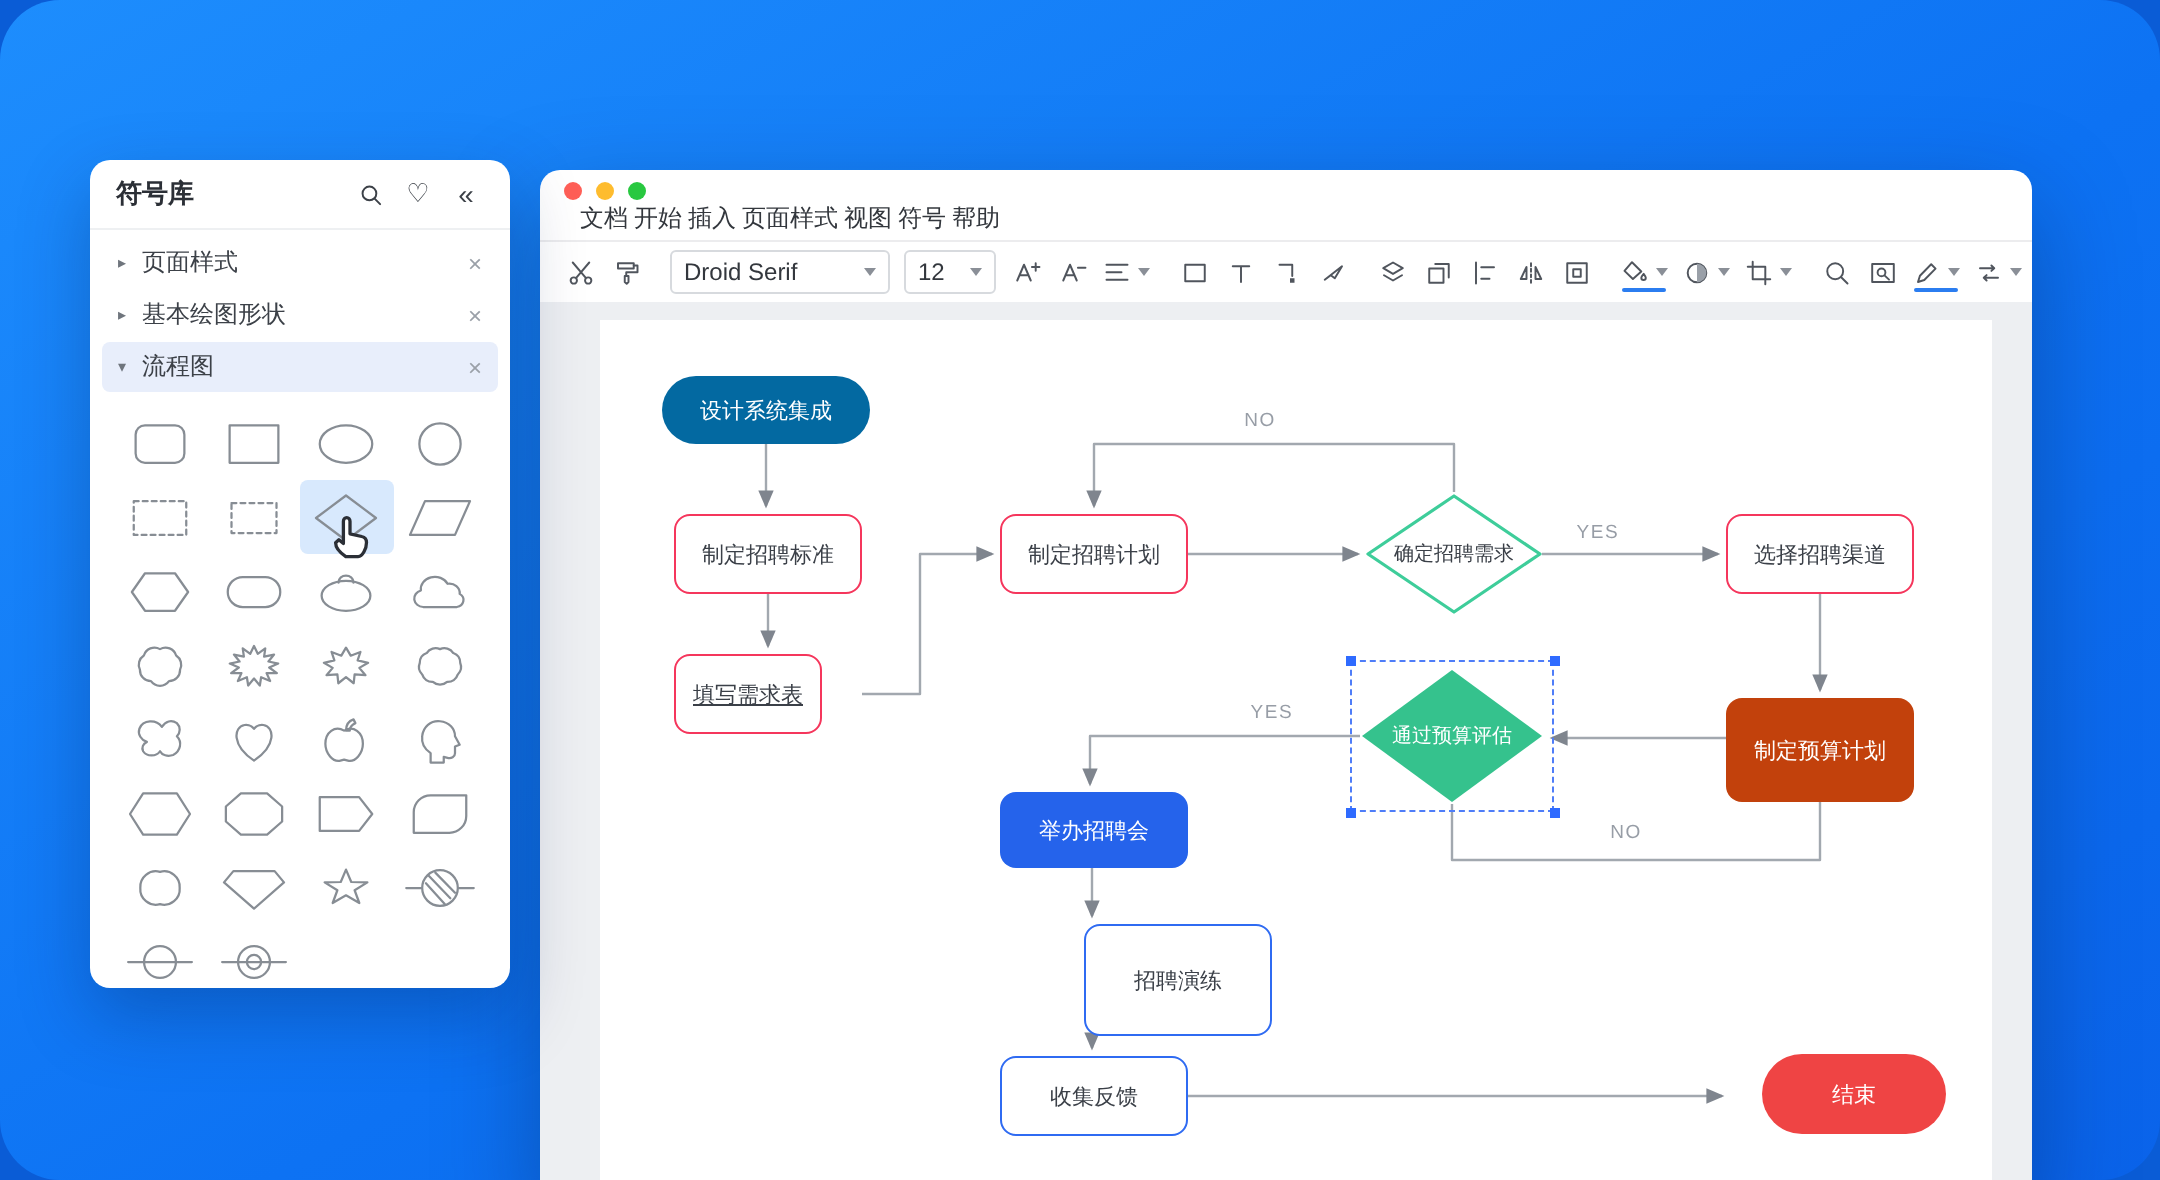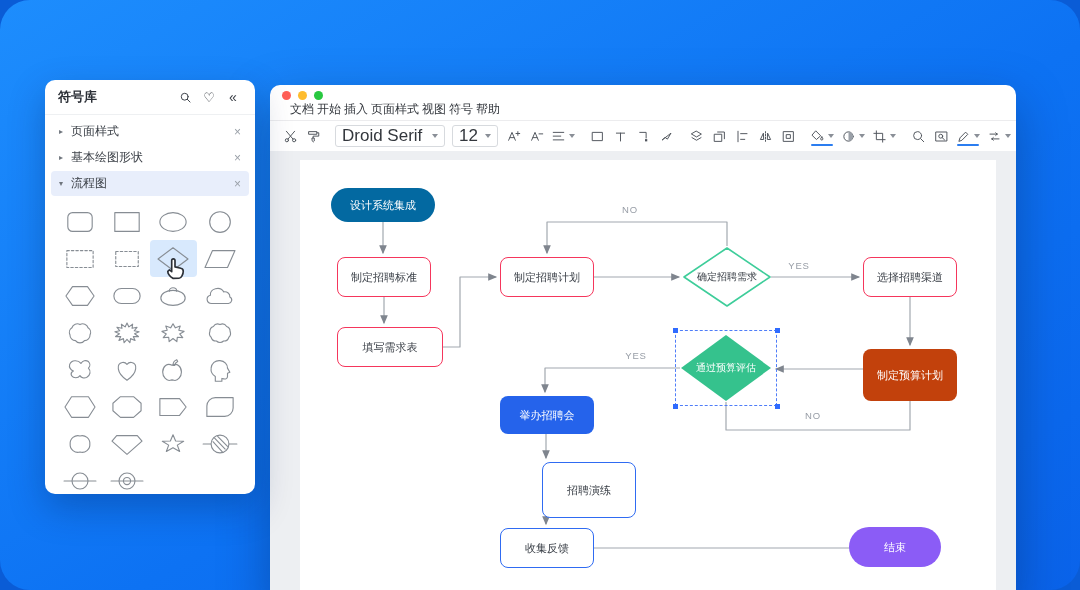--- a/index.html
+++ b/index.html
@@ -44,21 +44,21 @@
   .tb-group{display:flex;align-items:center;gap:7px;}
   .tb-divider{width:1px;height:15px;background:#e2e4e8;margin:0 7px;}
   .tb-item{position:relative;display:flex;align-items:center;justify-content:center;height:22px;
     min-width:16px;cursor:pointer;color:#50555d;}
   .tb-item svg{width:15px;height:15px;}
   .tb-item svg *{stroke:#50555d;fill:none;stroke-width:1.3;stroke-linecap:round;stroke-linejoin:round;}
   .colorbar{position:absolute;left:1px;right:1px;bottom:1px;height:2.4px;background:#2b7df0;border-radius:1px;}
   .caret{width:0;height:0;border-left:3.4px solid transparent;border-right:3.4px solid transparent;
     border-top:4px solid #8a8f97;margin-left:3px;}
   .select-box{display:flex;align-items:center;border:1px solid #d7dade;border-radius:3px;height:20px;
-    padding:0 6px;font-size:17px;color:#33373d;cursor:pointer;}
+    padding:0 6px;font-size:12px;color:#33373d;cursor:pointer;}
   .select-box .caret{margin-left:auto;}
   .font-box{width:96px;}
   .size-box{width:32px;}
 
   .canvas{position:absolute;top:66px;left:0;right:0;bottom:0;background:#edeff2;}
   .page{position:absolute;left:30px;top:9px;width:696px;height:600px;background:#fff;}
   .flow{position:absolute;inset:0;}
   .flow svg.edges{position:absolute;left:0;top:0;pointer-events:none;}
   .node{position:absolute;display:flex;align-items:center;justify-content:center;font-size:11px;
     color:#3b4048;background:#fff;border-radius:8px;box-sizing:border-box;cursor:pointer;text-align:center;}
@@ -466,21 +466,21 @@
         <text x="529" y="184" font-size="9.5" letter-spacing="0.8" fill="#979da6" text-anchor="middle" font-family="Liberation Sans, DejaVu Sans, sans-serif">YES</text>
         <text x="366" y="274" font-size="9.5" letter-spacing="0.8" fill="#979da6" text-anchor="middle" font-family="Liberation Sans, DejaVu Sans, sans-serif">YES</text>
         <text x="543" y="334" font-size="9.5" letter-spacing="0.8" fill="#979da6" text-anchor="middle" font-family="Liberation Sans, DejaVu Sans, sans-serif">NO</text>
       </svg>
       <div class="node pill" style="left: 61px; top: 103px; width: 104px; height: 34px; background: #0369a1; color: rgb(255, 255, 255);">
         <span>设计系统集成</span>
       </div>
       <div class="node" style="left: 67px; top: 172px; width: 94px; height: 40px; border: 1.5px solid rgb(245, 54, 92);">
         <span>制定招聘标准</span>
       </div>
-      <div class="node" style="left: 67px; top: 242px; width: 106px; height: 40px; border: 1.5px solid rgb(245, 54, 92);">
+      <div class="node" style="left: 67px; top: 242px; width: 74px; height: 40px; border: 1.5px solid rgb(245, 54, 92); text-decoration: underline;">
         <span>填写需求表</span>
       </div>
       <div class="node" style="left: 230px; top: 172px; width: 94px; height: 40px; border: 1.5px solid rgb(245, 54, 92);">
         <span>制定招聘计划</span>
       </div>
       <div class="node diamond" style="left: 413px; top: 162px; width: 88px; height: 60px;">
         <svg width="88" height="60" viewBox="0 0 88 60">
           <polygon points="44,1 87,30 44,59 1,30" fill="#ffffff" stroke="#3ecd9a" stroke-width="1.6" stroke-linejoin="round"></polygon>
         </svg>
         <span class="dlabel" style="color:#3b4048">确定招聘需求</span>
@@ -505,17 +505,17 @@
       </div>
       <div class="node" style="left: 230px; top: 311px; width: 94px; height: 38px; background: rgb(37, 99, 235); color: rgb(255, 255, 255);">
         <span>举办招聘会</span>
       </div>
       <div class="node" style="left: 230px; top: 377px; width: 94px; height: 56px; border: 1.5px solid rgb(47, 107, 242); margin-left: 42px;">
         <span>招聘演练</span>
       </div>
       <div class="node" style="left: 230px; top: 443px; width: 94px; height: 40px; border: 1.5px solid rgb(47, 107, 242);">
         <span>收集反馈</span>
       </div>
-      <div class="node pill" style="left: 579px; top: 442px; width: 92px; height: 40px; background: #8b5cf6; color: rgb(255, 255, 255);">
+      <div class="node pill" style="left: 611px; top: 442px; width: 92px; height: 40px; background: #ef4444; color: rgb(255, 255, 255);">
         <span>结束</span>
       </div>
     </div>
 </div>
 
 </body></html>

